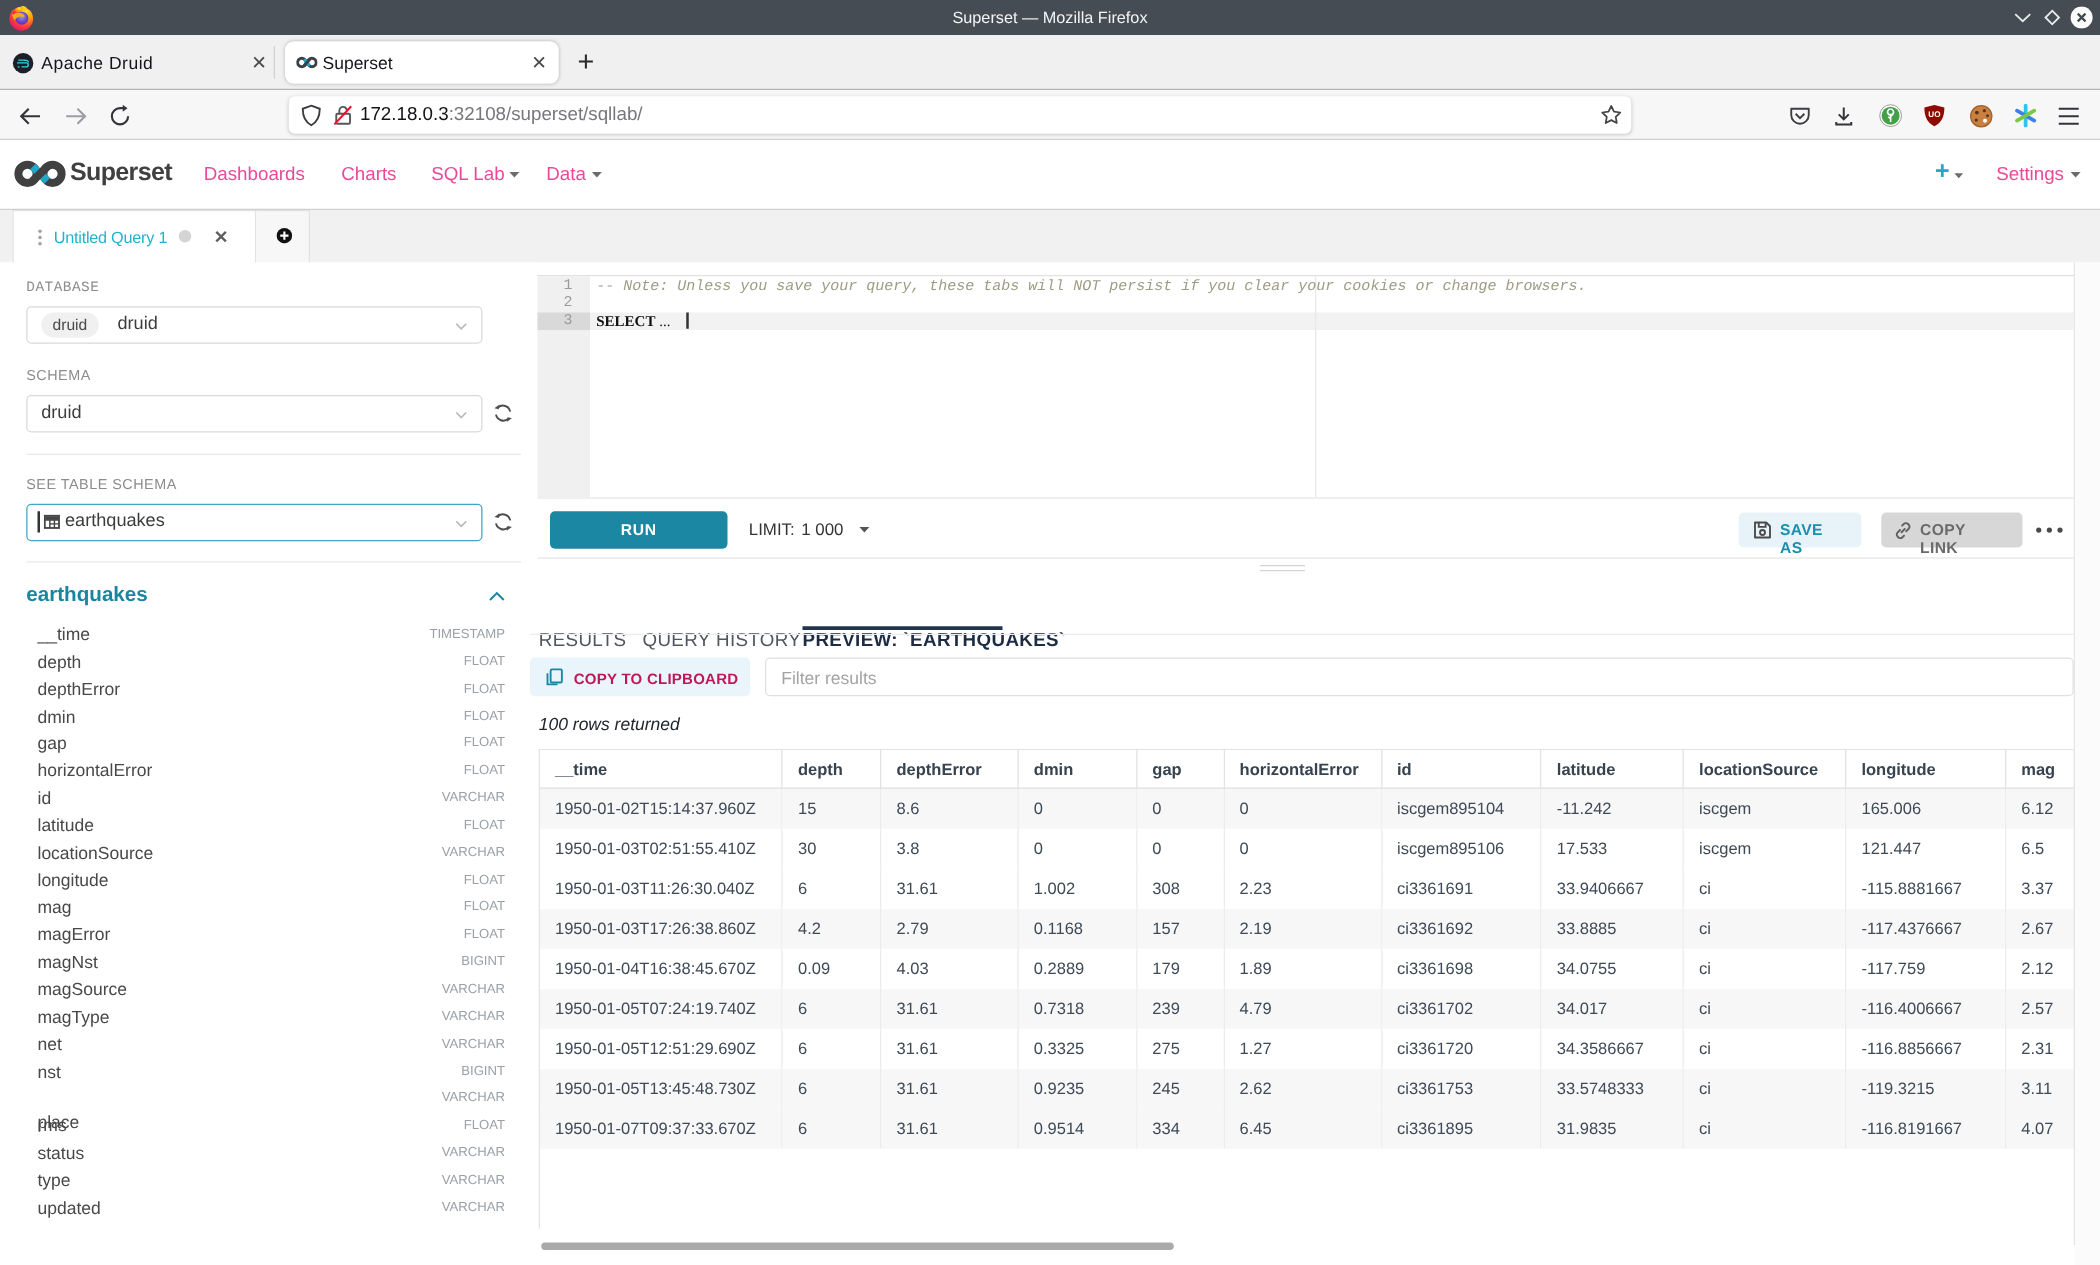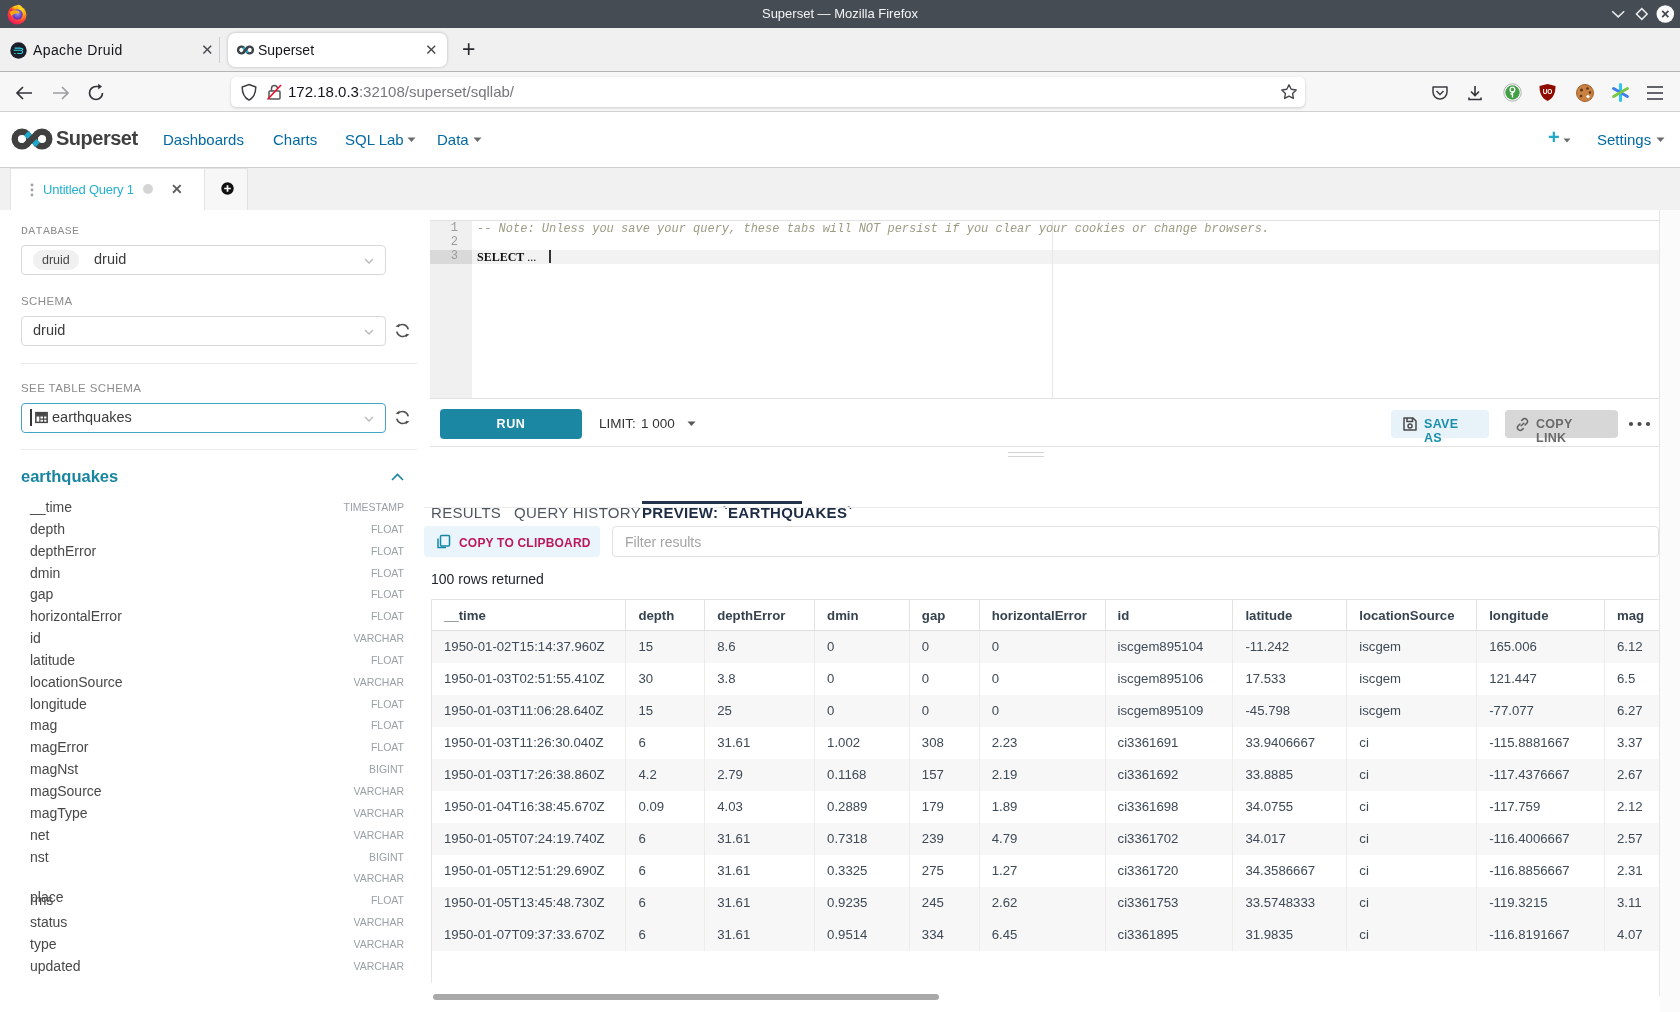--- a/index.html
+++ b/index.html
@@ -10,21 +10,21 @@
 
 #titlebar { left:0; top:0; width:1680px; height:28px; background:#454c54; }
 #titletext { left:0; top:0; width:1680px; height:28px; line-height:28px; text-align:center; color:#f4f4f5; font-size:13px; }
 #tabstrip { left:0; top:28px; width:1680px; height:44px; background:#f0f0f1; border-bottom:1px solid #b5b5b7; }
 #activetab { left:228px; top:33px; width:219px; height:34px; background:#fff; border-radius:7px; box-shadow:0 0 3px rgba(0,0,0,0.25); }
 #urlbar { left:0; top:72px; width:1680px; height:40px; background:#f7f7f8; border-bottom:1px solid #d0d0d2; }
 #urlinput { left:231px; top:77px; width:1074px; height:30px; background:#fff; border-radius:5px; box-shadow:0 1px 3px rgba(0,0,0,0.18); }
 
 
 #navbar { left:0; top:112px; width:1680px; height:56px; background:#fff; border-bottom:1px solid #cfcfcf; }
-.navitem { position:absolute; top:0; height:55px; line-height:55px; color:#0369a1; font-size:15px; }
+.navitem { position:absolute; top:0; height:55px; line-height:55px; color:#ec4899; font-size:15px; }
 
 
 #sqltabs { left:0; top:168px; width:1680px; height:42px; background:#f1f1f2; }
 #qtab { left:10px; top:168px; width:195px; height:42px; background:#fff; border:1px solid #e2e2e2; border-bottom:none; }
 #plustab { left:205px; top:168px; width:43px; height:42px; background:#f7f7f7; border:1px solid #e2e2e2; border-bottom:none; border-left:none; }
 
 
 #sidebar { left:0; top:210px; width:430px; height:802px; background:#fff; }
 .sblabel { position:absolute; left:21px; color:#8c8c8c; font-size:11.5px; letter-spacing:0.4px; }
 .sbselect { position:absolute; left:21px; width:365px; height:30px; border:1px solid #d9d9d9; border-radius:4px; background:#fff; }
@@ -347,21 +347,21 @@
   <div class="abs" style="left:424px; top:507px; width:1235px; height:1px; background:#ececec;"></div>
 
   <div class="abs" style="left:424px; top:526px; width:176px; height:31px; background:#e9f5fa; border-radius:4px;"></div>
   <svg class="abs" style="left:436px; top:534px;" width="15" height="15" viewBox="0 0 15 15">
     <rect x="4.5" y="1.5" width="9" height="10.5" rx="1" fill="none" stroke="#1687a7" stroke-width="1.5"></rect>
     <path d="M2 4.5 V13.5 H10" fill="none" stroke="#1687a7" stroke-width="1.5"></path>
   </svg>
   <div class="abs" style="left:459px; top:536px; font-size:12px; font-weight:bold; color:#be185d; letter-spacing:0.2px;">COPY TO CLIPBOARD</div>
   <div class="abs" style="left:612px; top:526px; width:1047px; height:31px; background:#fff; border:1px solid #e0e0e0; border-radius:4px;"></div>
   <div class="abs" style="left:625px; top:534px; font-size:14px; color:#a3a3a3;">Filter results</div>
-  <div class="abs" style="left:431px; top:571px; font-size:14px; color:#20262c;">100 rows returned</div>
+  <div class="abs" style="left:431px; top:571px; font-size:14px; color:#20262c;font-style:italic;">100 rows returned</div>
 
   <div class="abs" id="rtable">
   <table>
   <colgroup>
           <col style="width:194px">
           <col style="width:79px">
           <col style="width:110px">
           <col style="width:95px">
           <col style="width:70px">
           <col style="width:126px">
@@ -404,33 +404,20 @@
             <td>3.8</td>
             <td>0</td>
             <td>0</td>
             <td>0</td>
             <td>iscgem895106</td>
             <td>17.533</td>
             <td>iscgem</td>
             <td>121.447</td>
             <td>6.5</td>
           </tr>
-  <tr class="odd">
-            <td>1950-01-03T11:06:28.640Z</td>
-            <td>15</td>
-            <td>25</td>
-            <td>0</td>
-            <td>0</td>
-            <td>0</td>
-            <td>iscgem895109</td>
-            <td>-45.798</td>
-            <td>iscgem</td>
-            <td>-77.077</td>
-            <td>6.27</td>
-          </tr>
   <tr>
             <td>1950-01-03T11:26:30.040Z</td>
             <td>6</td>
             <td>31.61</td>
             <td>1.002</td>
             <td>308</td>
             <td>2.23</td>
             <td>ci3361691</td>
             <td>33.9406667</td>
             <td>ci</td>

